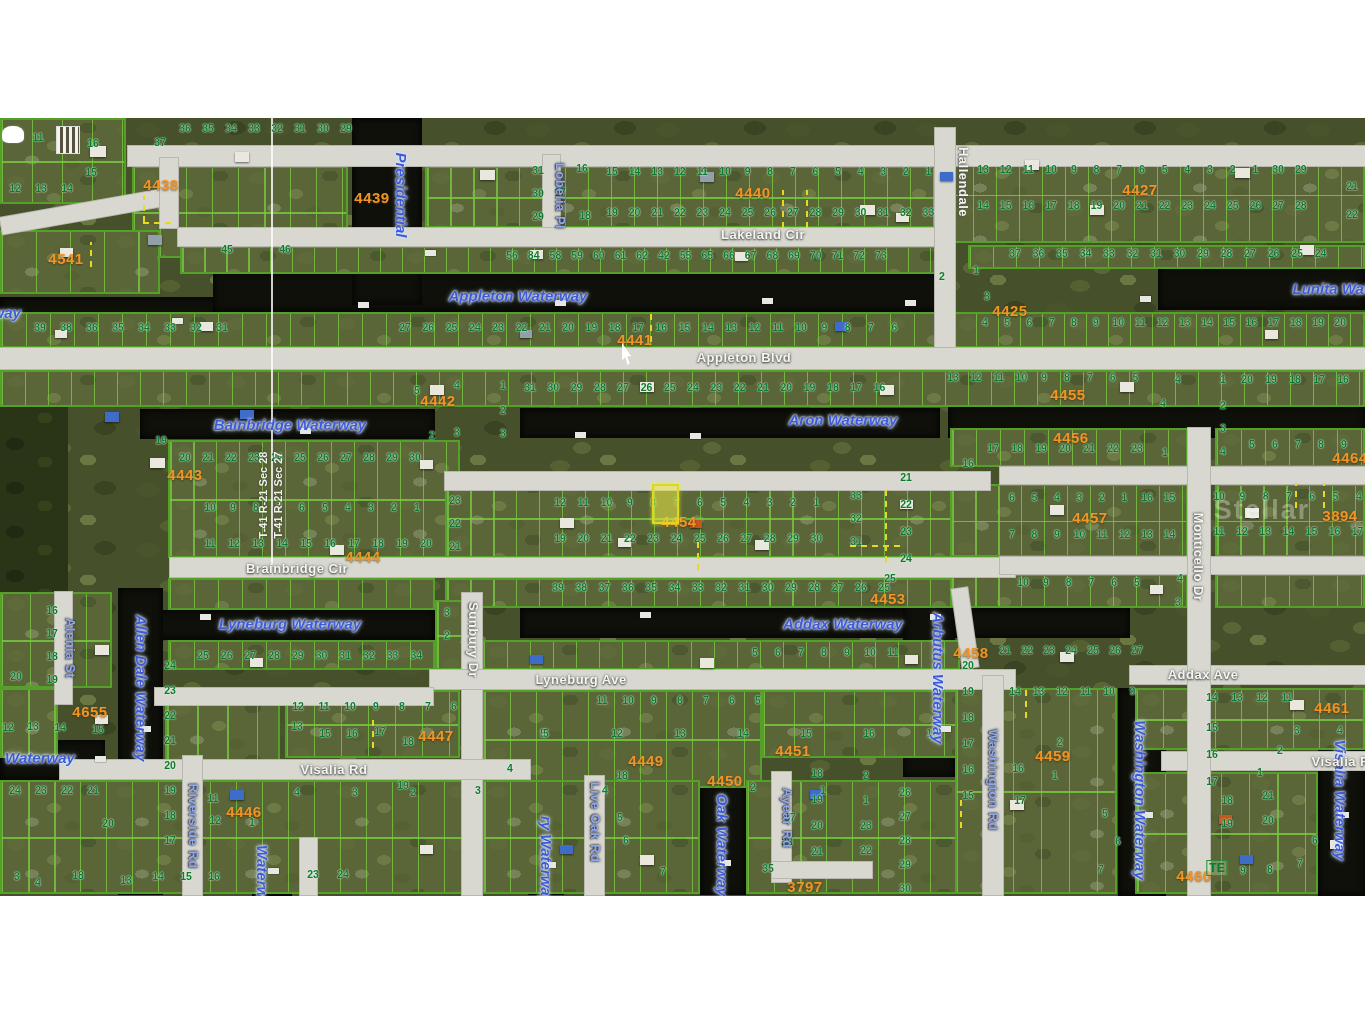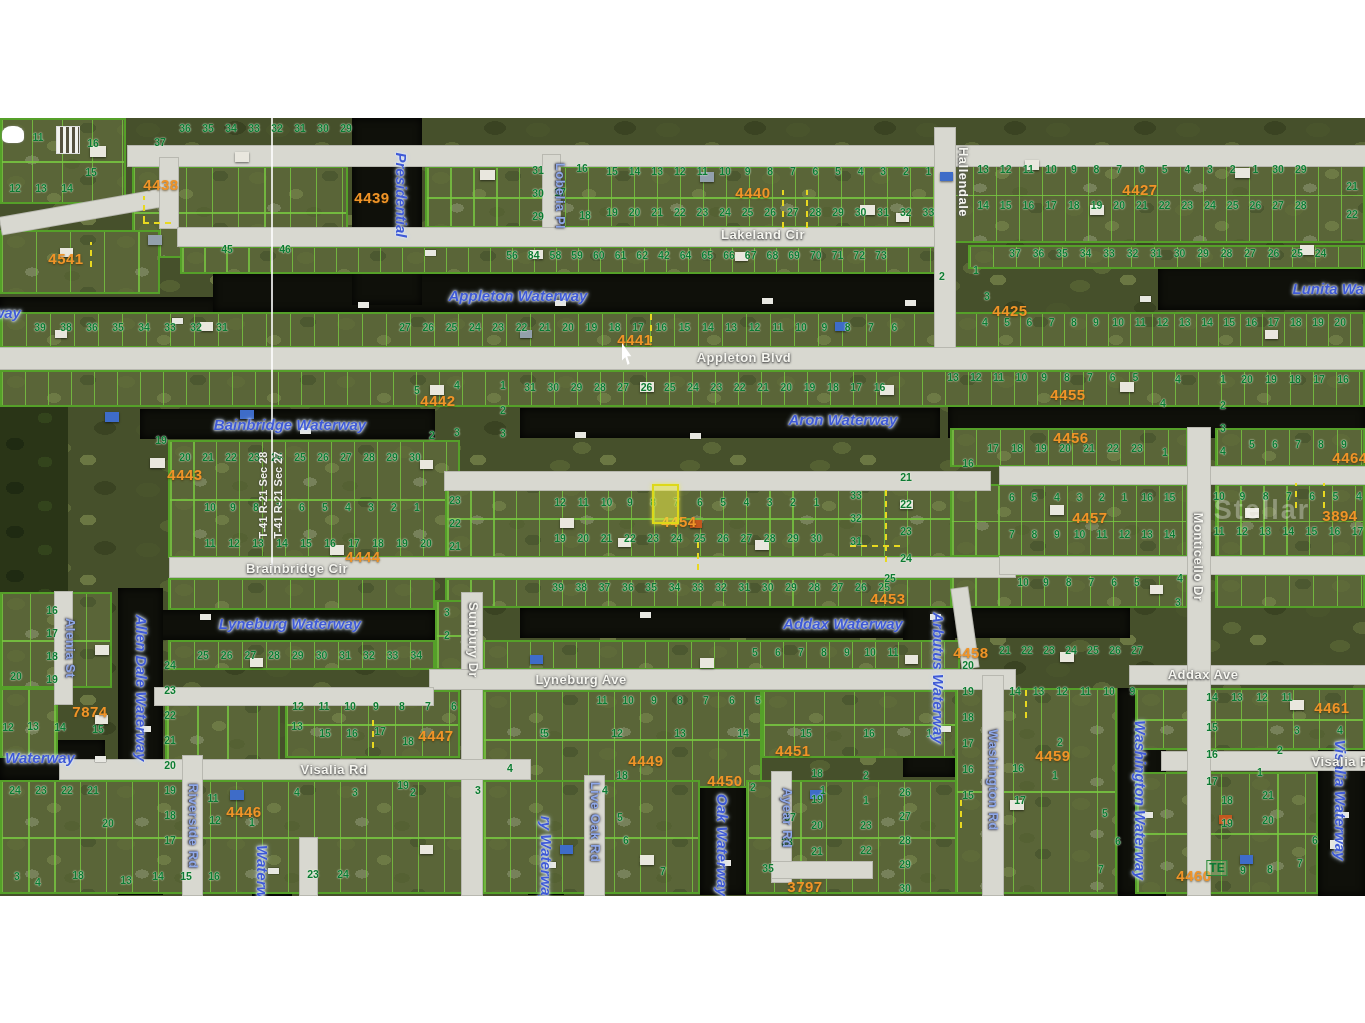--- a/index.html
+++ b/index.html
@@ -383,21 +383,21 @@
       <div class="lot" style="left: 227px; top: 131px;">45</div>
       <div class="lot" style="left: 285px; top: 131px;">46</div>
       <div class="lot" style="left: 512px; top: 137px;">56</div>
       <div class="lot" style="left: 533.7px; top: 137px;">84</div>
       <div class="lot" style="left: 555.4px; top: 137px;">58</div>
       <div class="lot" style="left: 577.1px; top: 137px;">59</div>
       <div class="lot" style="left: 598.8px; top: 137px;">60</div>
       <div class="lot" style="left: 620.5px; top: 137px;">61</div>
       <div class="lot" style="left: 642.2px; top: 137px;">62</div>
       <div class="lot" style="left: 663.9px; top: 137px;">42</div>
-      <div class="lot" style="left: 685.6px; top: 137px;">64</div>
+      <div class="lot" style="left: 685.6px; top: 137px;">55</div>
       <div class="lot" style="left: 707.3px; top: 137px;">65</div>
       <div class="lot" style="left: 729px; top: 137px;">66</div>
       <div class="lot" style="left: 750.7px; top: 137px;">67</div>
       <div class="lot" style="left: 772.4px; top: 137px;">68</div>
       <div class="lot" style="left: 794.1px; top: 137px;">69</div>
       <div class="lot" style="left: 815.8px; top: 137px;">70</div>
       <div class="lot" style="left: 837.5px; top: 137px;">71</div>
       <div class="lot" style="left: 859.2px; top: 137px;">72</div>
       <div class="lot" style="left: 880.9px; top: 137px;">73</div>
       <div class="lot" style="left: 942px; top: 158px;">2</div>
@@ -838,21 +838,21 @@
       <div class="blocknum" style="left: 1068px; top: 276px;">4455</div>
       <div class="blocknum" style="left: 1071px; top: 319px;">4456</div>
       <div class="blocknum" style="left: 185px; top: 356px;">4443</div>
       <div class="blocknum" style="left: 1090px; top: 399px;">4457</div>
       <div class="blocknum" style="left: 1340px; top: 397px;">3894</div>
       <div class="blocknum" style="left: 1350px; top: 339px;">4464</div>
       <div class="blocknum" style="left: 363px; top: 438px;">4444</div>
       <div class="blocknum" style="left: 679px; top: 403px;">4454</div>
       <div class="blocknum" style="left: 888px; top: 480px;">4453</div>
       <div class="blocknum" style="left: 971px; top: 534px;">4458</div>
-      <div class="blocknum" style="left: 90px; top: 593px;">7874</div>
+      <div class="blocknum" style="left: 90px; top: 593px;">4655</div>
       <div class="blocknum" style="left: 1332px; top: 589px;">4461</div>
       <div class="blocknum" style="left: 436px; top: 617px;">4447</div>
       <div class="blocknum" style="left: 646px; top: 642px;">4449</div>
       <div class="blocknum" style="left: 793px; top: 632px;">4451</div>
       <div class="blocknum" style="left: 1053px; top: 637px;">4459</div>
       <div class="blocknum" style="left: 244px; top: 693px;">4446</div>
       <div class="blocknum" style="left: 725px; top: 662px;">4450</div>
       <div class="blocknum" style="left: 805px; top: 768px;">3797</div>
       <div class="blocknum" style="left: 1194px; top: 757px;">4460</div>
       <div class="waterlabel" style="left: -14px; top: 194px;">Waterway</div>

